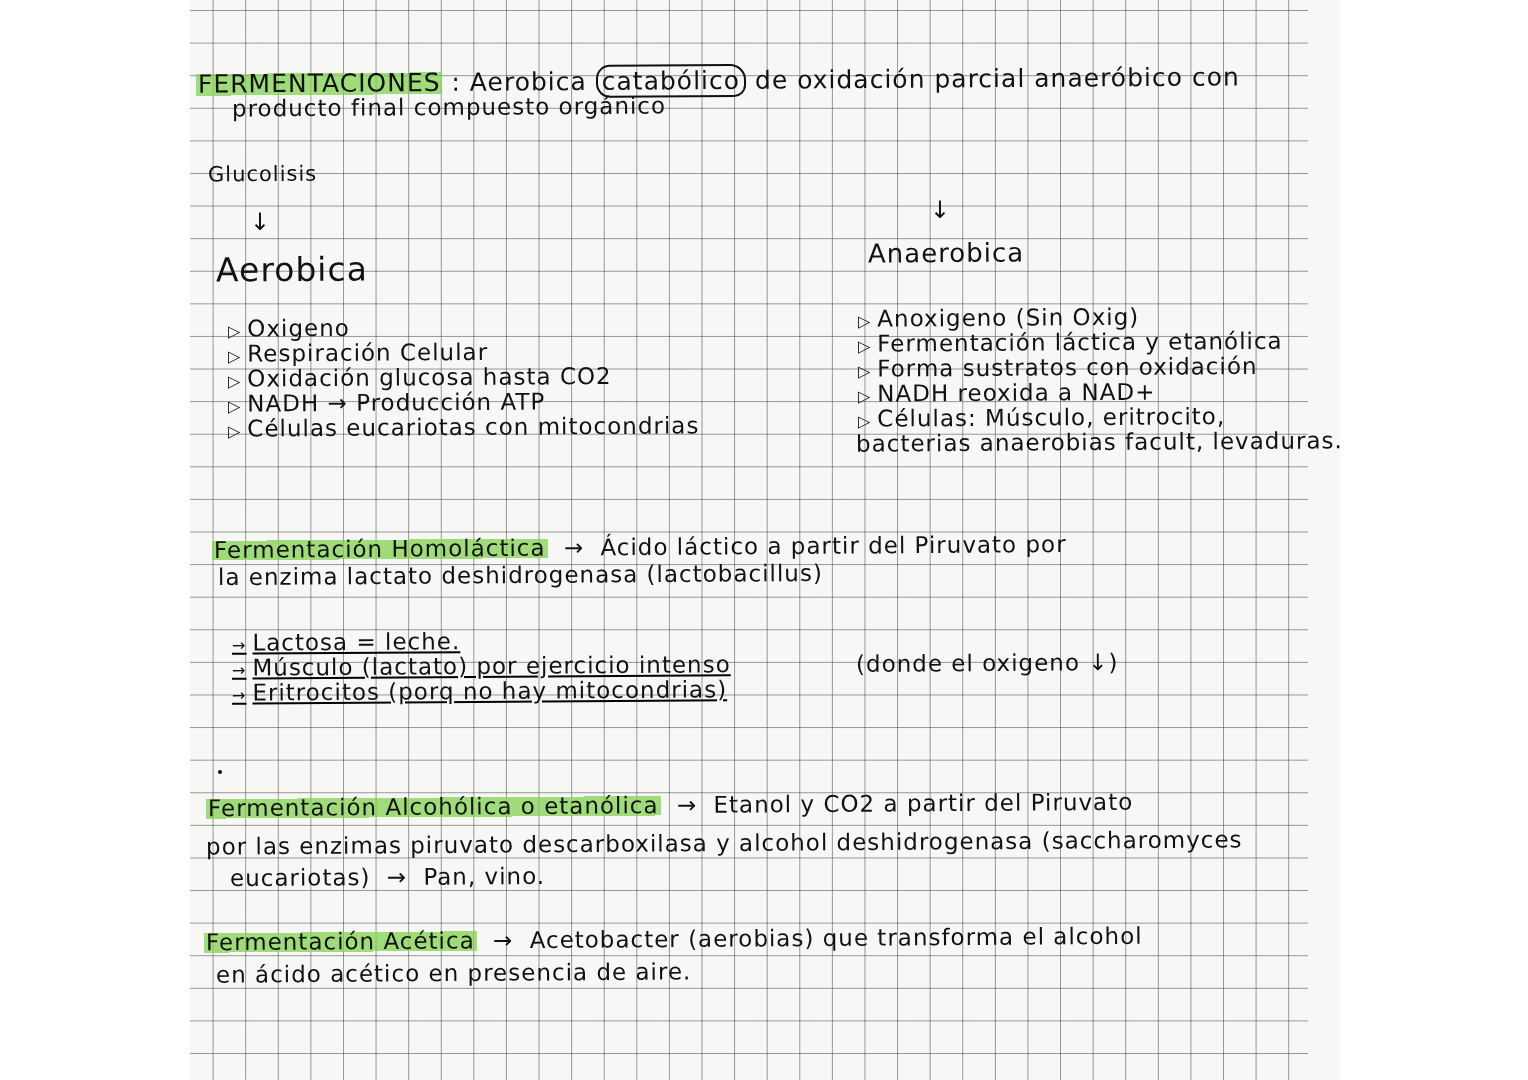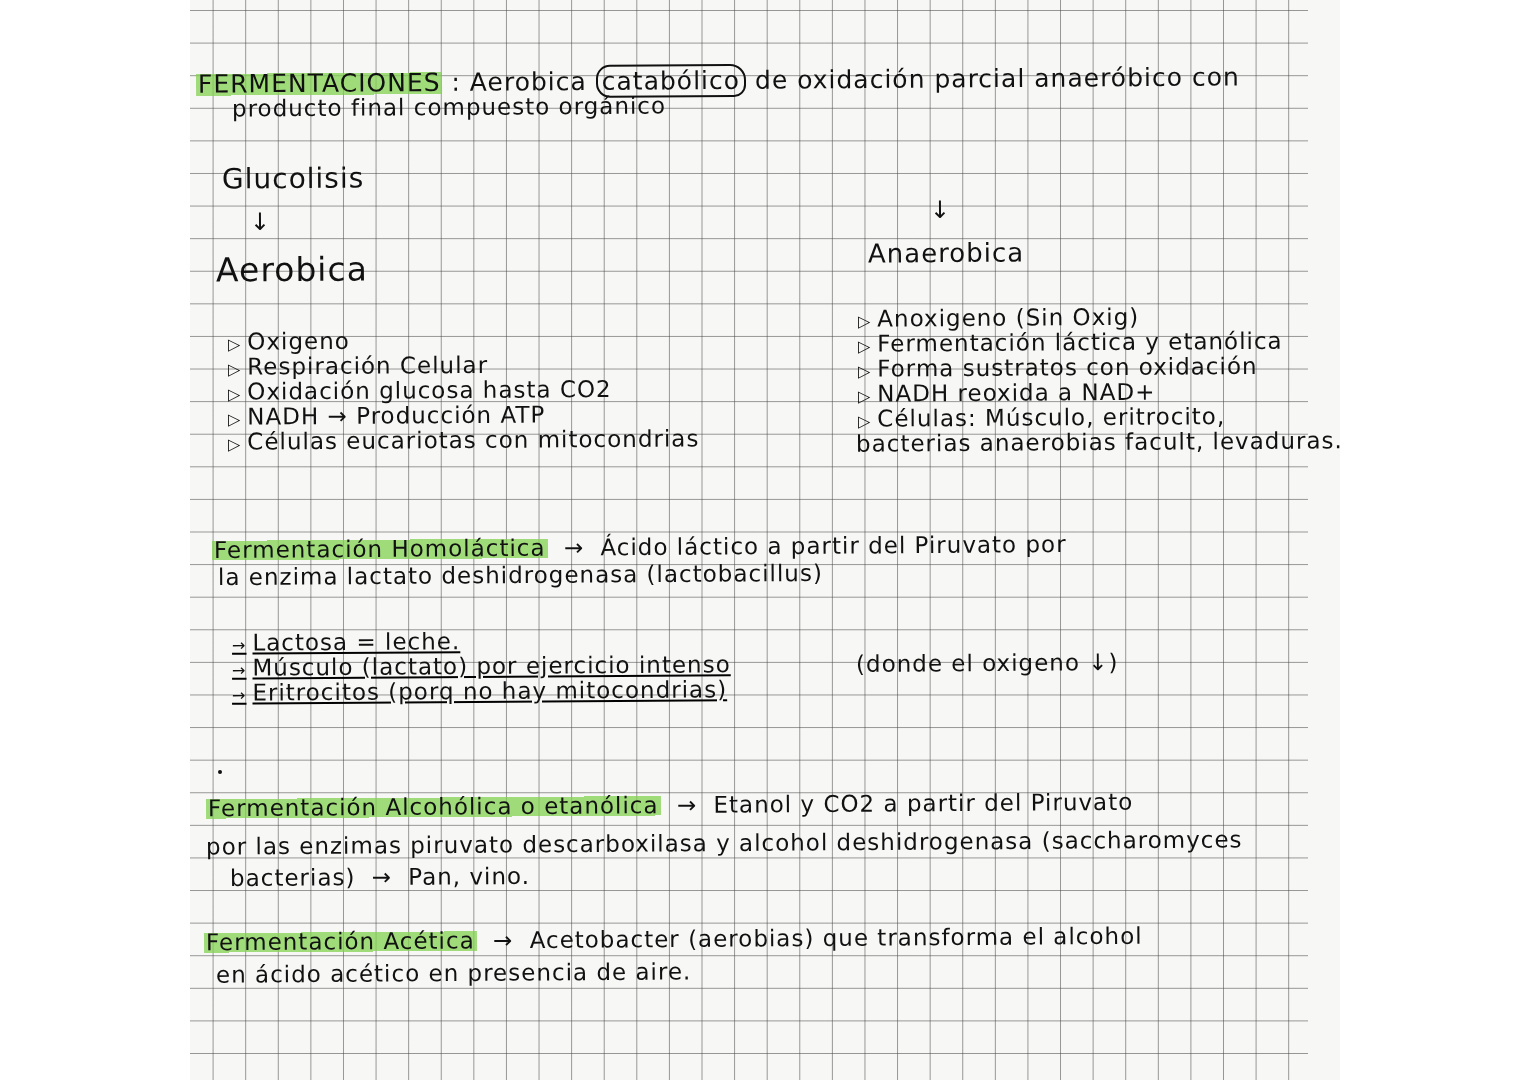--- a/index.html
+++ b/index.html
@@ -45,28 +45,28 @@
 <div class="paper"></div>
 
 <div class="hand" style="left:196px; top:66px; font-size:25px;">
   <span class="hl">FERMENTACIONES</span>
   <span>: Aerobica</span>
   <span class="cloud">catabólico</span>
   <span>de oxidación parcial anaeróbico con</span>
 </div>
 <div class="hand" style="left:232px; top:94px;">producto final compuesto orgánico</div>
 
-<div class="hand" style="left:222px; top:162px; font-size:28px;">Glucolisis</div>
+<div class="hand" style="left:208px; top:162px; font-size:21px;">Glucolisis</div>
 <div class="hand" style="left:250px; top:208px; font-size:24px;">↓</div>
 <div class="hand" style="left:930px; top:196px; font-size:24px;">↓</div>
 
 <div class="hand" style="left:216px; top:250px; font-size:33px;">Aerobica</div>
 <div class="hand" style="left:868px; top:238px; font-size:26px;">Anaerobica</div>
 
-<div class="col" style="left:228px; top:329px;">
+<div class="col" style="left:228px; top:316px;">
   <div class="hand"><span class="bullet">▷</span><span>Oxigeno</span></div>
   <div class="hand"><span class="bullet">▷</span><span>Respiración Celular</span></div>
   <div class="hand"><span class="bullet">▷</span><span>Oxidación glucosa hasta CO2</span></div>
   <div class="hand"><span class="bullet">▷</span><span>NADH → Producción ATP</span></div>
   <div class="hand"><span class="bullet">▷</span><span>Células eucariotas con mitocondrias</span></div>
 </div>
 
 <div class="col" style="left:858px; top:306px;">
   <div class="hand"><span class="bullet">▷</span><span>Anoxigeno  (Sin Oxig)</span></div>
   <div class="hand"><span class="bullet">▷</span><span>Fermentación láctica y etanólica</span></div>
@@ -92,21 +92,21 @@
 
 <div class="dot" style="left:218px; top:770px;"></div>
 
 <div class="hand" style="left:206px; top:792px;">
   <span class="hl">Fermentación Alcohólica o etanólica</span>
   <span class="arrow">→</span>
   <span>Etanol y CO2 a partir del Piruvato</span>
 </div>
 <div class="hand" style="left:206px; top:830px;">por las enzimas piruvato descarboxilasa y alcohol deshidrogenasa (saccharomyces</div>
 <div class="hand" style="left:230px; top:864px;">
-  <span>bacterias)</span>
+  <span>eucariotas)</span>
   <span class="arrow">→</span>
   <span>Pan, vino.</span>
 </div>
 
 <div class="hand" style="left:204px; top:926px;">
   <span class="hl">Fermentación Acética</span>
   <span class="arrow">→</span>
   <span>Acetobacter (aerobias) que transforma el alcohol</span>
 </div>
 <div class="hand" style="left:216px; top:960px;">en ácido acético en presencia de aire.</div>

